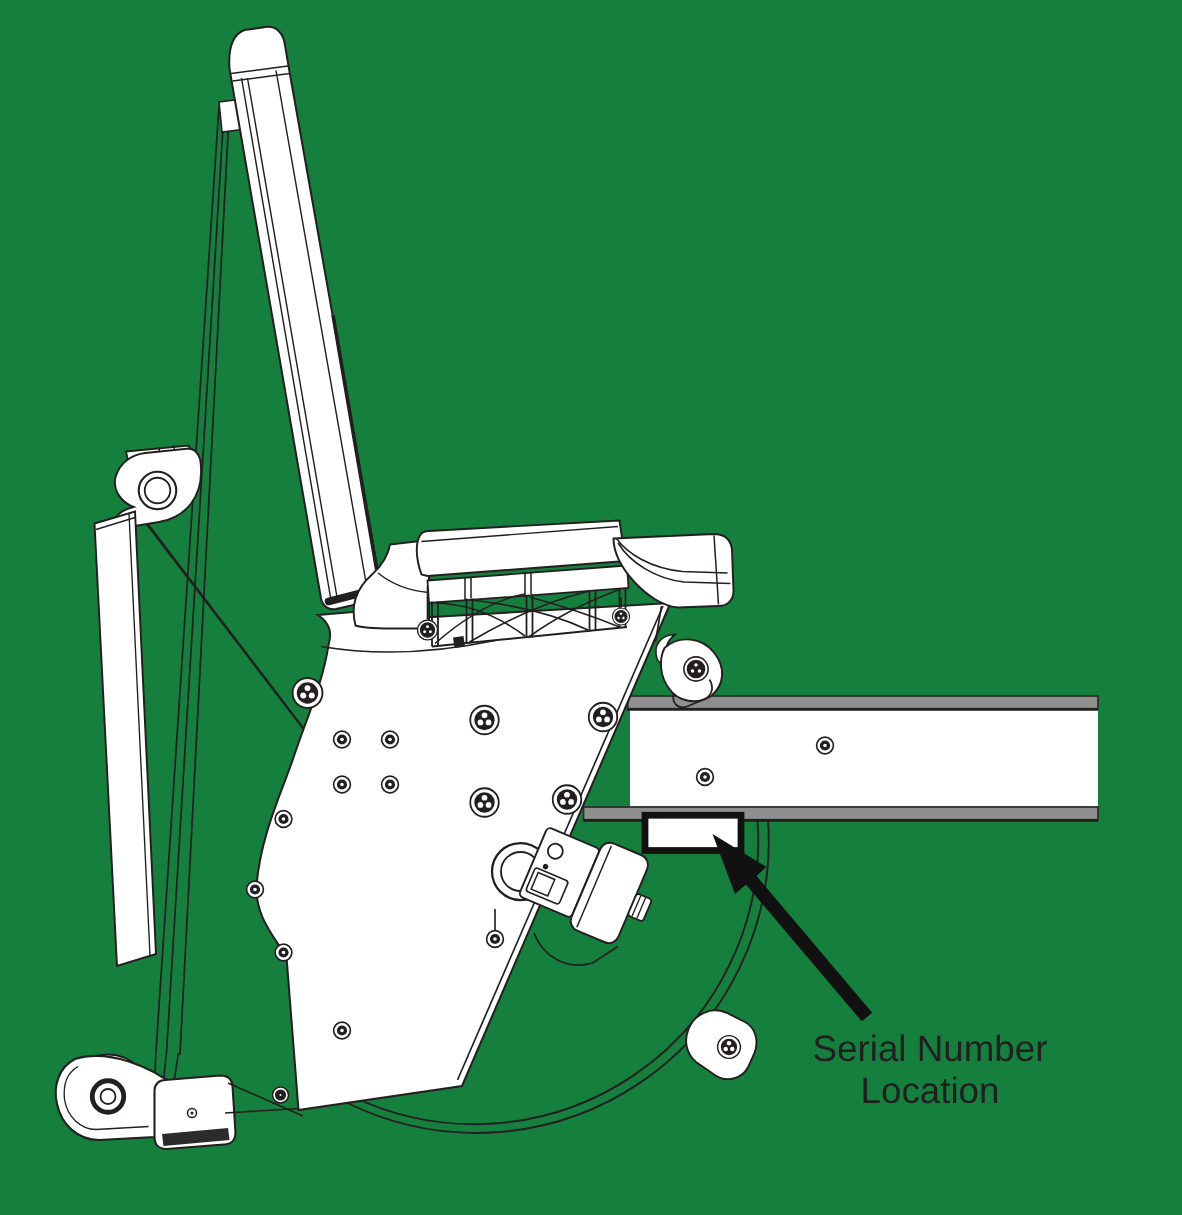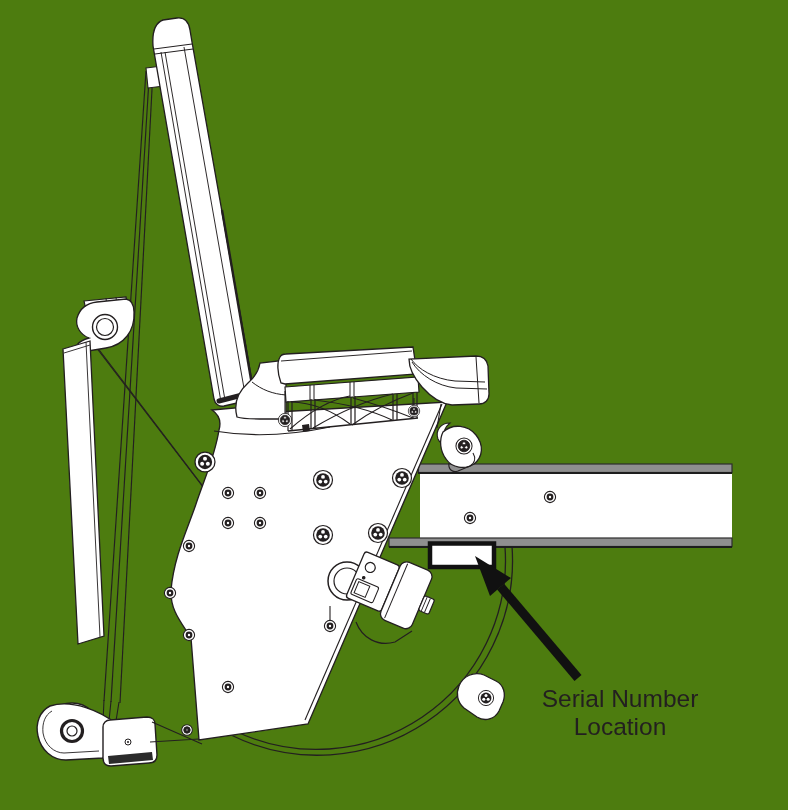--- a/index.html
+++ b/index.html
@@ -1,16 +1,16 @@
 <!DOCTYPE html>
 <html><head>
 <meta charset="utf-8">
 <style>
   html,body{margin:0;padding:0;background:#fff;}
-  .canvas{position:relative;width:788px;height:810px;background:#4d7c0f;overflow:hidden;
+  .canvas{position:relative;width:788px;height:810px;background:#15803d;overflow:hidden;
           font-family:"Liberation Sans", sans-serif;}
   svg{display:block;}
   svg text{font-family:"Liberation Sans", sans-serif;fill:#231f20;}
   .ann{font-size:24.5px;}
 </style>
 </head>
 <body>
 
 <div class="canvas">
 <svg width="788" height="810" viewBox="0 0 788 810">

